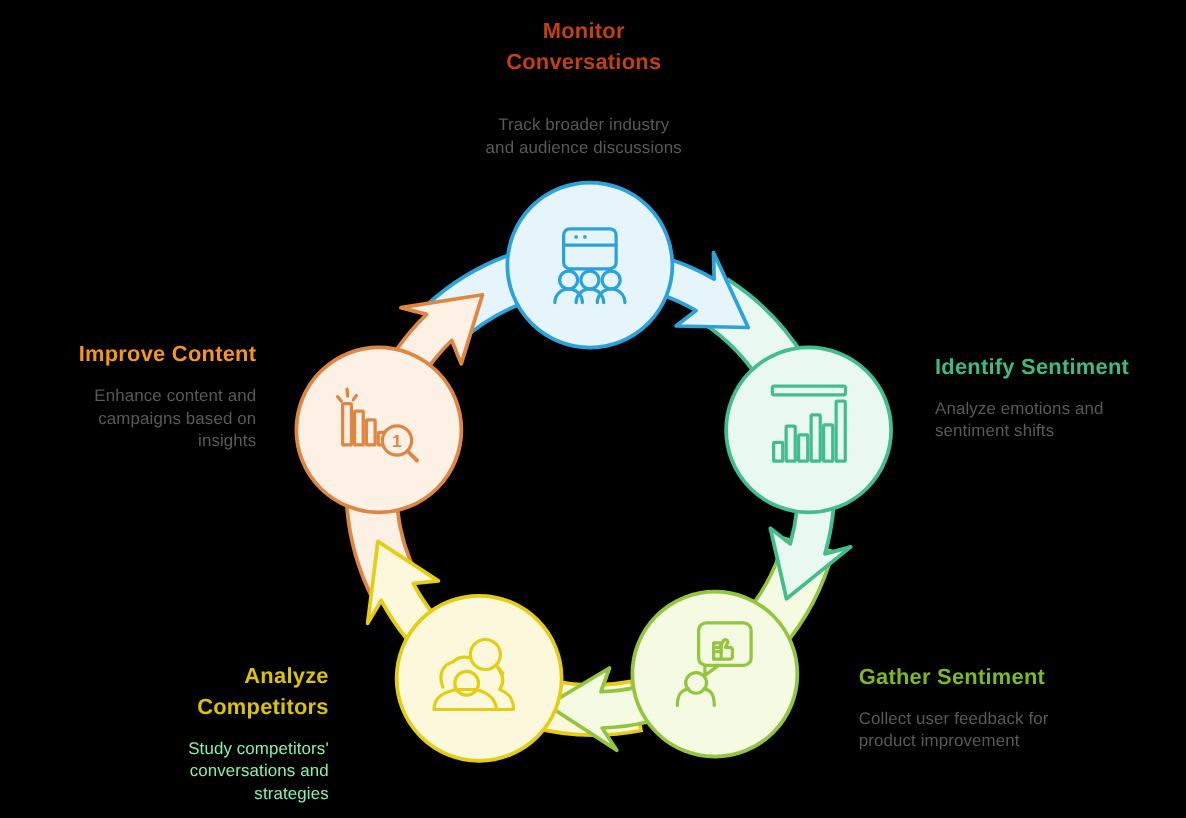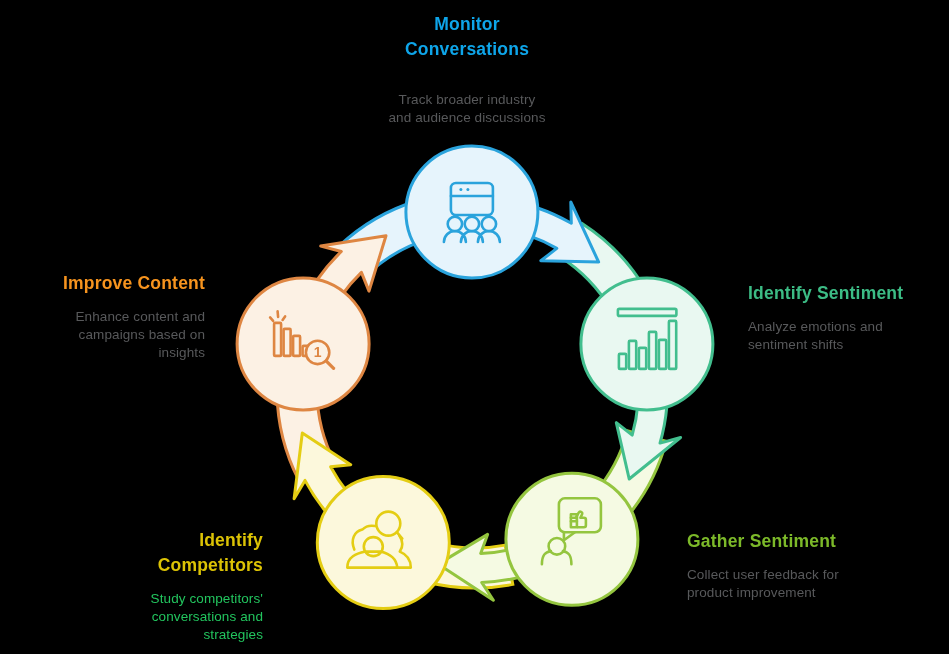--- a/index.html
+++ b/index.html
@@ -77,42 +77,42 @@
    <rect x="293.1" y="335.9" width="7" height="20" rx="1"></rect>
    <rect x="302.6" y="345.9" width="7" height="10" rx="1"></rect>
    <path d="M273.1,320.9 L270.1,317.4 M278.1,316.9 L277.6,311.4 M282.6,319.9 L285.1,316.4"></path>
    <circle cx="317.6" cy="352.4" r="11.7" fill="#FCF1E4"></circle>
    <path d="M326.1,360.9 L333.6,368.4" stroke-width="3.2"></path>
    <text x="317.6" y="357.4" text-anchor="middle" font-family="Liberation Sans, sans-serif" font-size="14" font-weight="bold" fill="#DE8642" stroke="none">1</text>
   </g>
     </svg>
 
   <div class="label l0">
-    <div class="title" style="color: #0ea5e9;">Monitor
+    <div class="title" style="color: #c2410c;">Monitor
 Conversations</div>
     <div class="desc" style="color: rgb(88, 89, 91); margin-top: 29px;">Track broader industry
 and audience discussions</div>
   </div>
 
   <div class="label l1">
     <div class="title" style="color: rgb(60, 188, 133);">Identify Sentiment</div>
     <div class="desc" style="color: rgb(88, 89, 91);">Analyze emotions and
 sentiment shifts</div>
   </div>
 
   <div class="label l2">
     <div class="title" style="color: rgb(124, 185, 41);">Gather Sentiment</div>
     <div class="desc" style="color: rgb(88, 89, 91);">Collect user feedback for
 product improvement</div>
   </div>
 
   <div class="label l3">
-    <div class="title" style="color: rgb(220, 195, 5);">Identify
+    <div class="title" style="color: rgb(220, 195, 5);">Analyze
 Competitors</div>
-    <div class="desc" style="color: #22c55e;">Study competitors'
+    <div class="desc" style="color: #86efac;">Study competitors'
 conversations and
 strategies</div>
   </div>
 
   <div class="label l4">
     <div class="title" style="color: rgb(247, 148, 30);">Improve Content</div>
     <div class="desc" style="color: rgb(88, 89, 91);">Enhance content and
 campaigns based on
 insights</div>
   </div>

